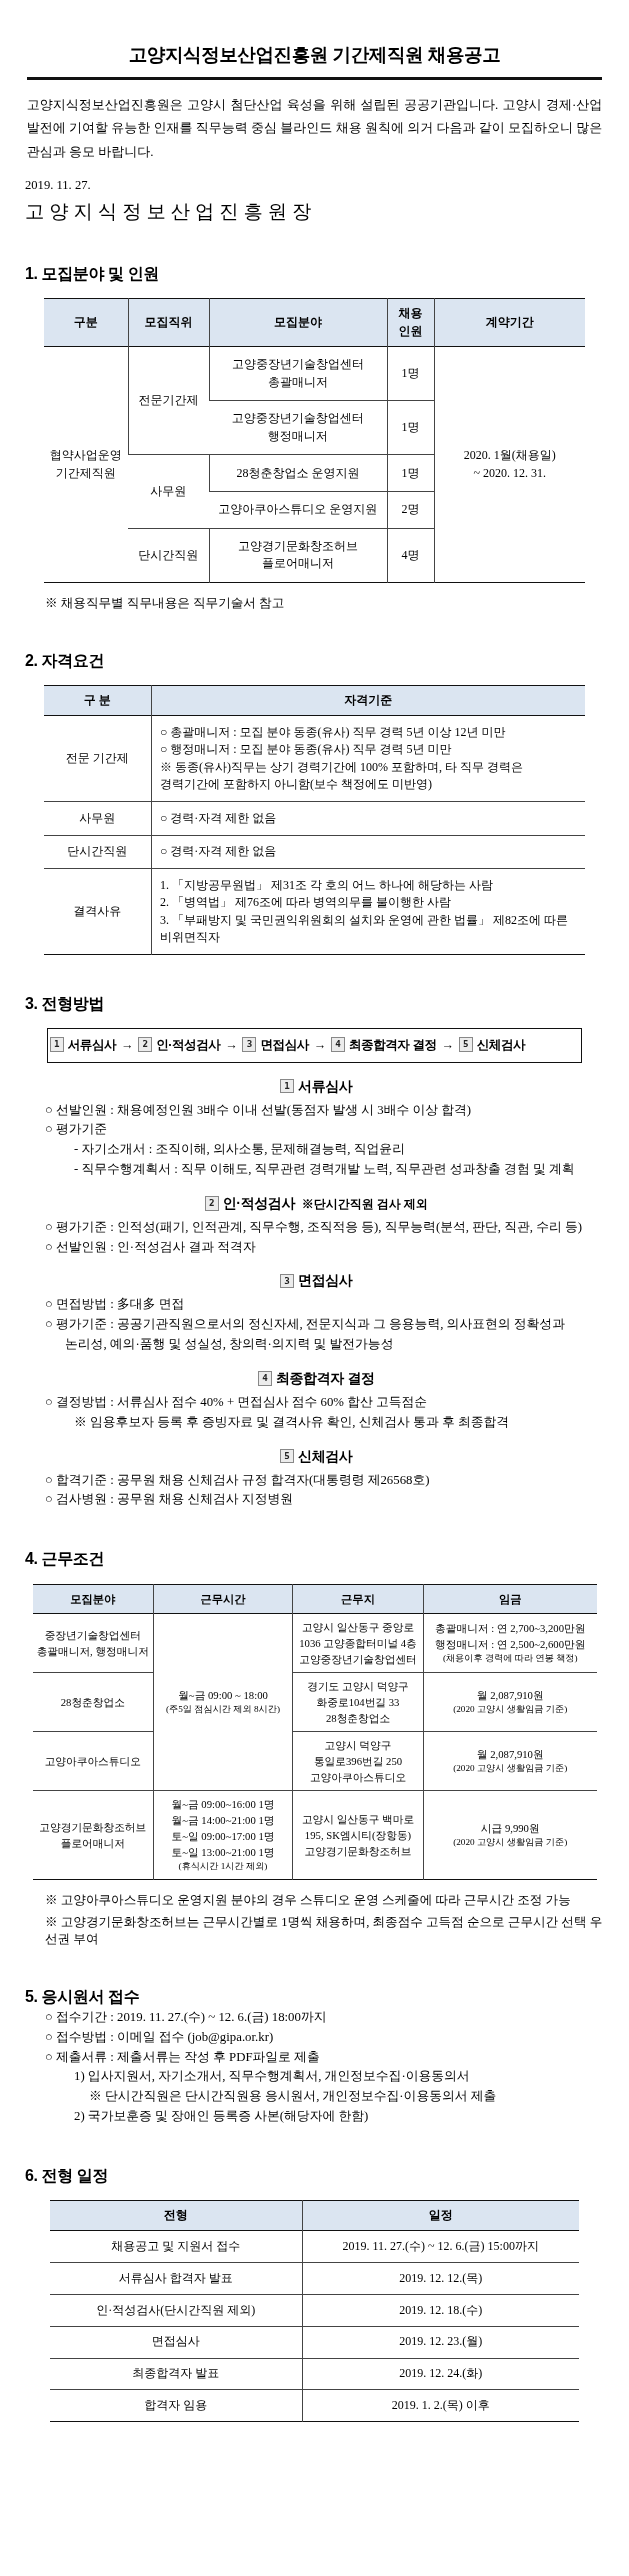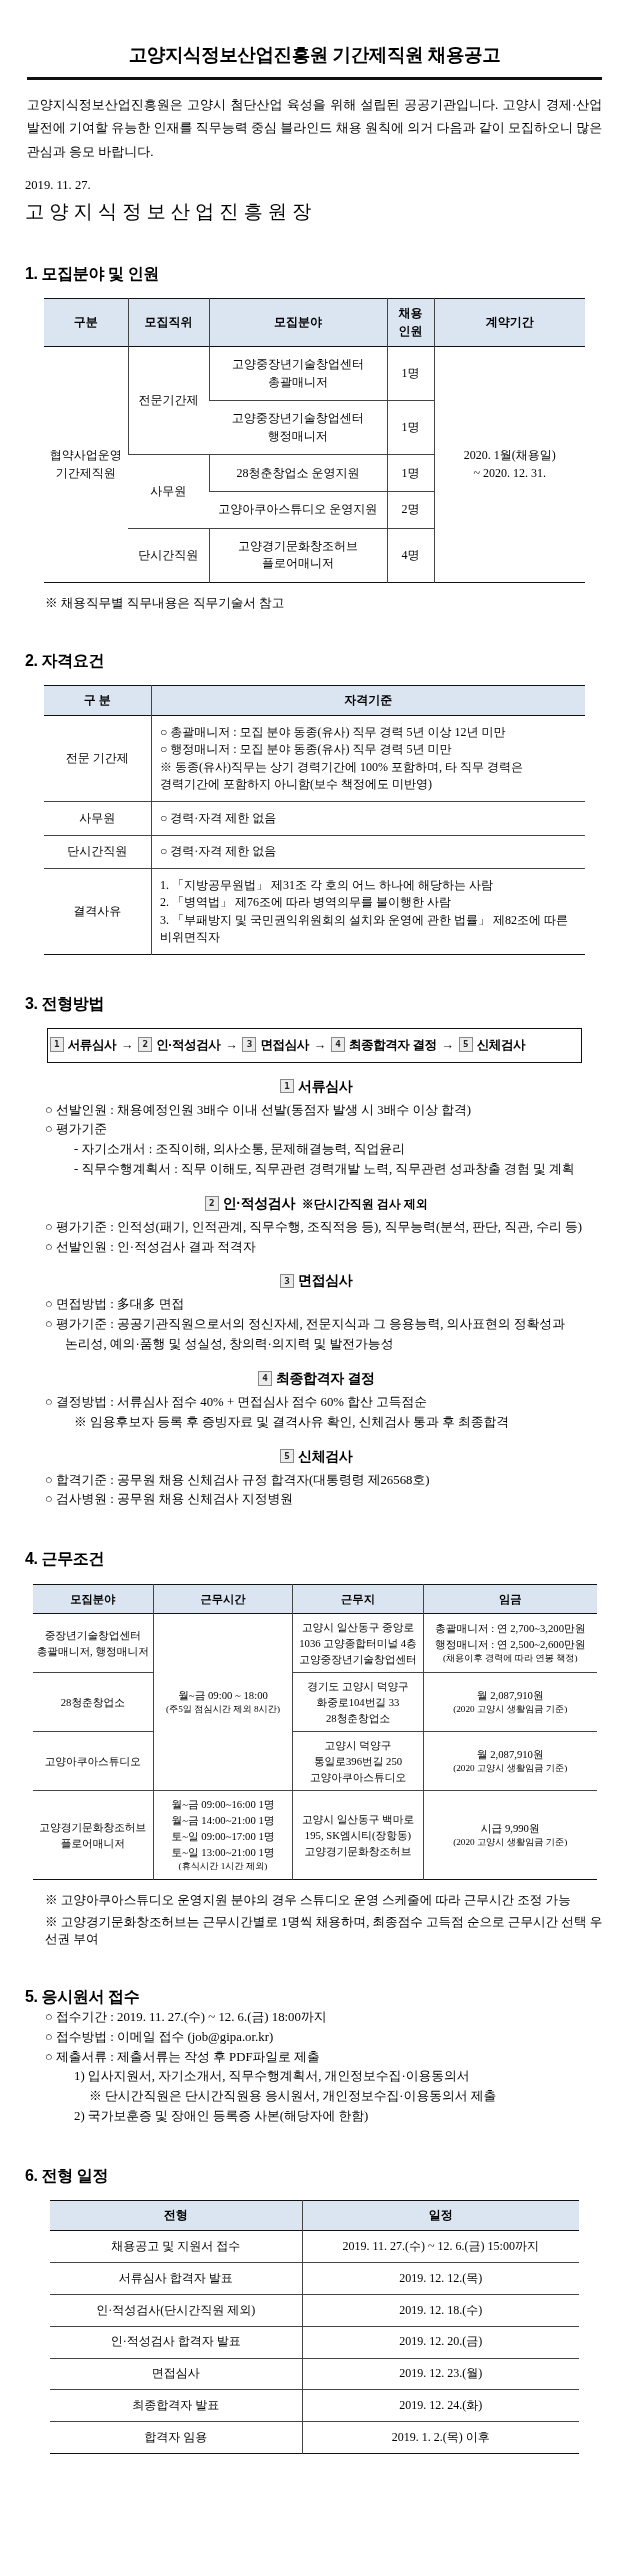--- a/index.html
+++ b/index.html
@@ -308,24 +308,20 @@
       </tr>
       <tr>
         <td>서류심사 합격자 발표</td>
         <td>2019. 12. 12.(목)</td>
       </tr>
       <tr>
         <td>인·적성검사(단시간직원 제외)</td>
         <td>2019. 12. 18.(수)</td>
       </tr>
       <tr>
-        <td>인·적성검사 합격자 발표</td>
-        <td>2019. 12. 20.(금)</td>
-      </tr>
-      <tr>
         <td>면접심사</td>
         <td>2019. 12. 23.(월)</td>
       </tr>
       <tr>
         <td>최종합격자 발표</td>
         <td>2019. 12. 24.(화)</td>
       </tr>
       <tr>
         <td>합격자 임용</td>
         <td>2019. 1. 2.(목) 이후</td>

